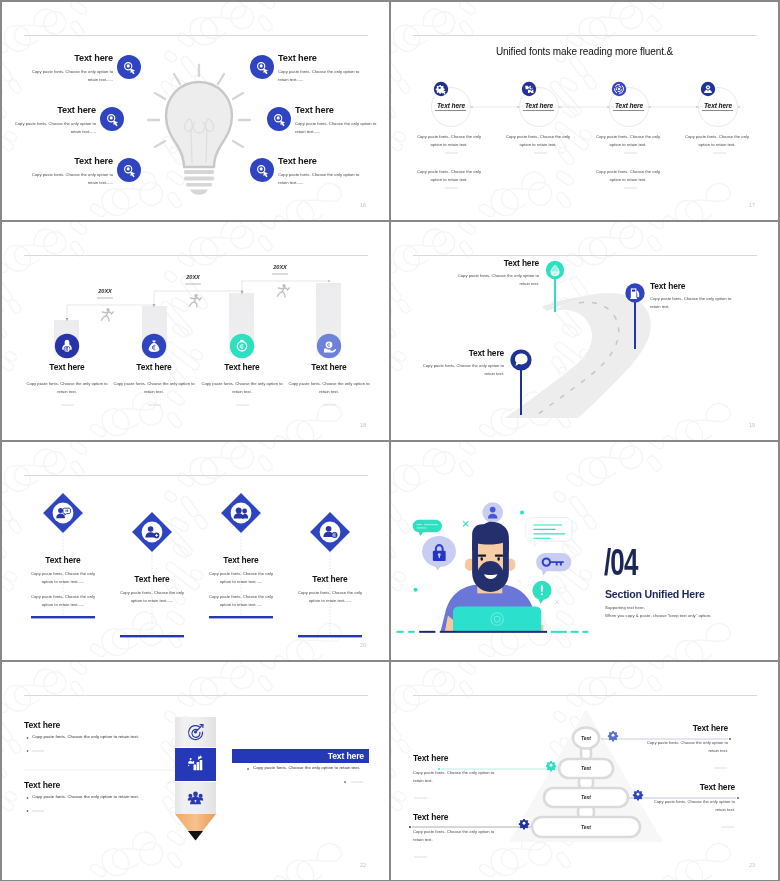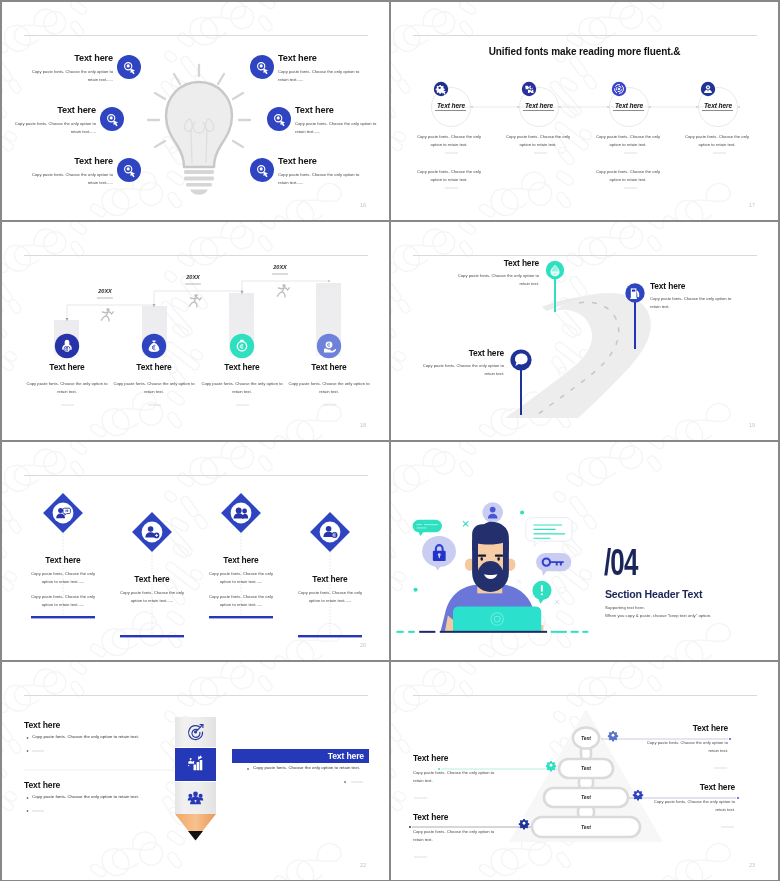--- a/index.html
+++ b/index.html
@@ -15,21 +15,21 @@
   .wm{position:absolute;left:0;top:0;width:100%;height:100%;pointer-events:none;}
   .toprule{position:absolute;left:22px;top:33px;width:344px;height:1px;background:#d9d9d9;}
   .pgno{position:absolute;right:23px;bottom:12px;font-size:5.5px;color:#c4c4c4;}
   .sv{position:absolute;left:0;top:0;width:387px;height:218px;}
   .s1blk{position:absolute;}
   .s1r{text-align:right;}
   .s1l{text-align:left;}
   .s1h{font-size:9.2px;font-weight:bold;color:#161616;letter-spacing:-0.15px;line-height:1;}
   .s1b{font-size:4.2px;color:#4a4a4a;line-height:8.2px;margin-top:4.5px;}
   .s2title{position:absolute;left:0;width:387px;top:44px;text-align:center;
-           font-size:10.0px;font-weight:bold;color:#111;letter-spacing:-0.1px;}
+           font-size:10.0px;font-weight:normal;color:#111;letter-spacing:-0.1px;}
   .s2lab{position:absolute;width:68px;text-align:center;font-size:6.6px;
          font-weight:bold;font-style:italic;color:#111;letter-spacing:-0.1px;
 }
   .s2body{position:absolute;width:76px;text-align:center;font-size:4.2px;
           color:#4a4a4a;line-height:8.4px;}
   .s3yr{position:absolute;width:40px;text-align:center;font-size:5.6px;
         font-weight:bold;font-style:italic;color:#2b2b2b;}
   .s3h{position:absolute;width:80px;text-align:center;font-size:8.4px;
        font-weight:bold;color:#131313;letter-spacing:-0.15px;}
   .s3b{position:absolute;width:86px;text-align:center;font-size:4.2px;
@@ -681,21 +681,21 @@
       <rect x="22" y="227" width="9" height="2.7" fill="#2fe0c0"></rect>
       <rect x="37" y="227" width="22" height="2.7" fill="#1b2a6b"></rect>
       <rect x="65" y="227" width="146" height="2.7" fill="#1b2a6b"></rect>
       <rect x="216" y="227" width="22" height="2.7" fill="#2fe0c0"></rect>
       <rect x="243" y="227" width="11" height="2.7" fill="#2fe0c0"></rect>
       <rect x="259" y="227" width="8" height="2.7" fill="#2fe0c0"></rect>
     </g>
    </g>
   </svg>
   <div class="s6num">/04</div>
-  <div class="s6title">Section Header Text</div>
+  <div class="s6title">Section Unified Here</div>
   <div class="s6sub" style="top:163px">Supporting text here.</div>
   <div class="s6sub" style="top:171px">When you copy &amp; paste, choose “keep text only” option.</div>
 </div>
 
 <div class="slide">
   <svg class="wm" viewBox="0 0 387 218">
         <use href="#wmfield"></use>
       </svg>
   <div class="toprule"></div>
   <svg class="sv" viewBox="0 0 387 218">

